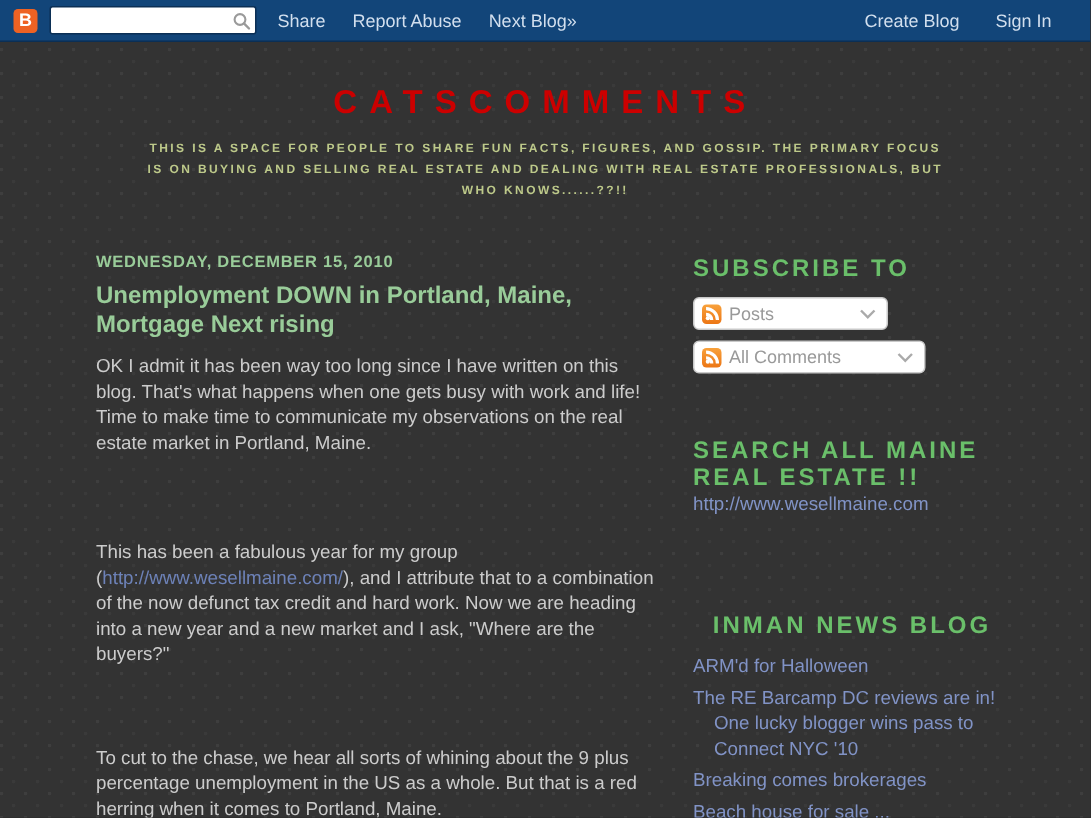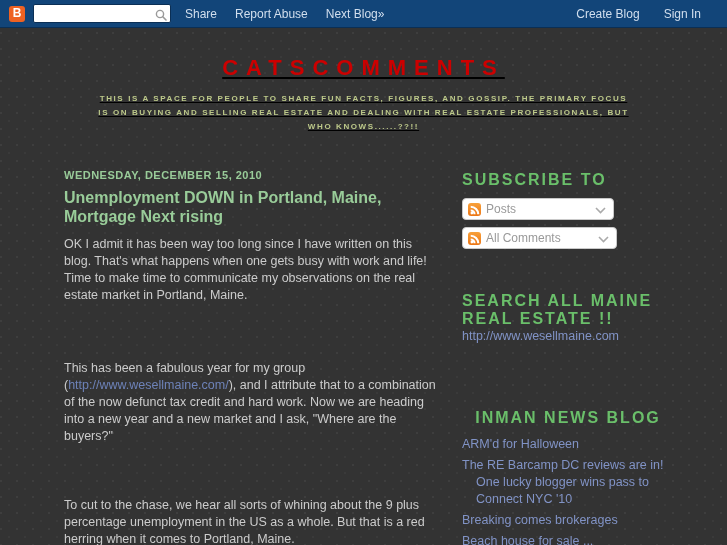--- a/index.html
+++ b/index.html
@@ -19,42 +19,42 @@
   .nav-search input{width:114px;height:17px;border:1px solid #0b2f55;border-radius:2px;
     padding:0 18px 0 4px;font-size:11px;background:#fff;outline:none;}
   .nav-search .mag{position:absolute;right:4px;top:3px;}
   .nav-link{color:#d2dfee;font-size:12px;text-decoration:none;margin-left:18px;cursor:pointer;}
   .nav-link:first-of-type{margin-left:14px;}
   .nav-spacer{flex:1;}
   .nav-right .nav-link{margin-left:0;margin-right:0;}
   .nav-right{display:flex;gap:24px;padding-right:26px;}
 
   
-  .blog-header{position:absolute;top:28px;left:0;right:0;text-align:center;text-decoration:underline;}
+  .blog-header{position:absolute;top:28px;left:0;right:0;text-align:center;}
   .blog-title{margin-top:27px;color:#cc0000;font-size:22px;font-weight:bold;letter-spacing:8px;cursor:pointer;}
   .blog-desc{margin:11px auto 0;max-width:540px;color:#bdc98a;font-size:8px;font-weight:bold;
     letter-spacing:1.6px;line-height:14px;text-transform:uppercase;}
 
   
   .main-col{position:absolute;left:64px;top:169px;width:378px;}
   .post-date{color:#99cc99;font-size:11px;font-weight:bold;letter-spacing:0.5px;}
   .post-title{color:#99cc99;font-size:16px;font-weight:bold;line-height:19px;margin-top:7px;}
   .post-body p{color:#cccccc;font-size:12.5px;line-height:17px;margin:0;}
   .p1{margin-top:10px !important;}
   .p2{margin-top:56px !important;}
   .p3{margin-top:52px !important;}
   a.body-link{color:#6d82b8;text-decoration:none;cursor:pointer;}
 
   
   .sidebar{position:absolute;left:462px;top:171px;width:212px;}
   .sb-heading{color:#6abf6a;font-size:16px;font-weight:bold;letter-spacing:2px;}
   .feed-btn{display:flex;align-items:center;height:22px;background:#ffffff;border:1px solid #c9c9c9;
     border-radius:4px;padding:0 7px 0 5px;box-sizing:border-box;cursor:pointer;}
   .feed-btn .lbl{color:#999999;font-size:12px;margin-left:5px;flex:1;}
-  .btn-posts{width:152px;margin-top:9px;}
+  .btn-posts{width:130px;margin-top:9px;}
   .btn-comments{width:155px;margin-top:7px;}
   .rss{width:13px;height:13px;border-radius:3px;background:linear-gradient(#f8a13b,#ec7615);flex:0 0 auto;}
   .h-search{margin-top:43px;}
   .sb-url{}
   a.sb-link{color:#8193c6;font-size:12.5px;line-height:17px;text-decoration:none;cursor:pointer;display:block;}
   .h-inman{margin-top:64px;text-align:center;}
   .inman-list{margin-top:9px;width:208px;}
   .inman-list a.sb-link{padding-left:14px;text-indent:-14px;margin-bottom:4px;}
 </style>
 </head>

